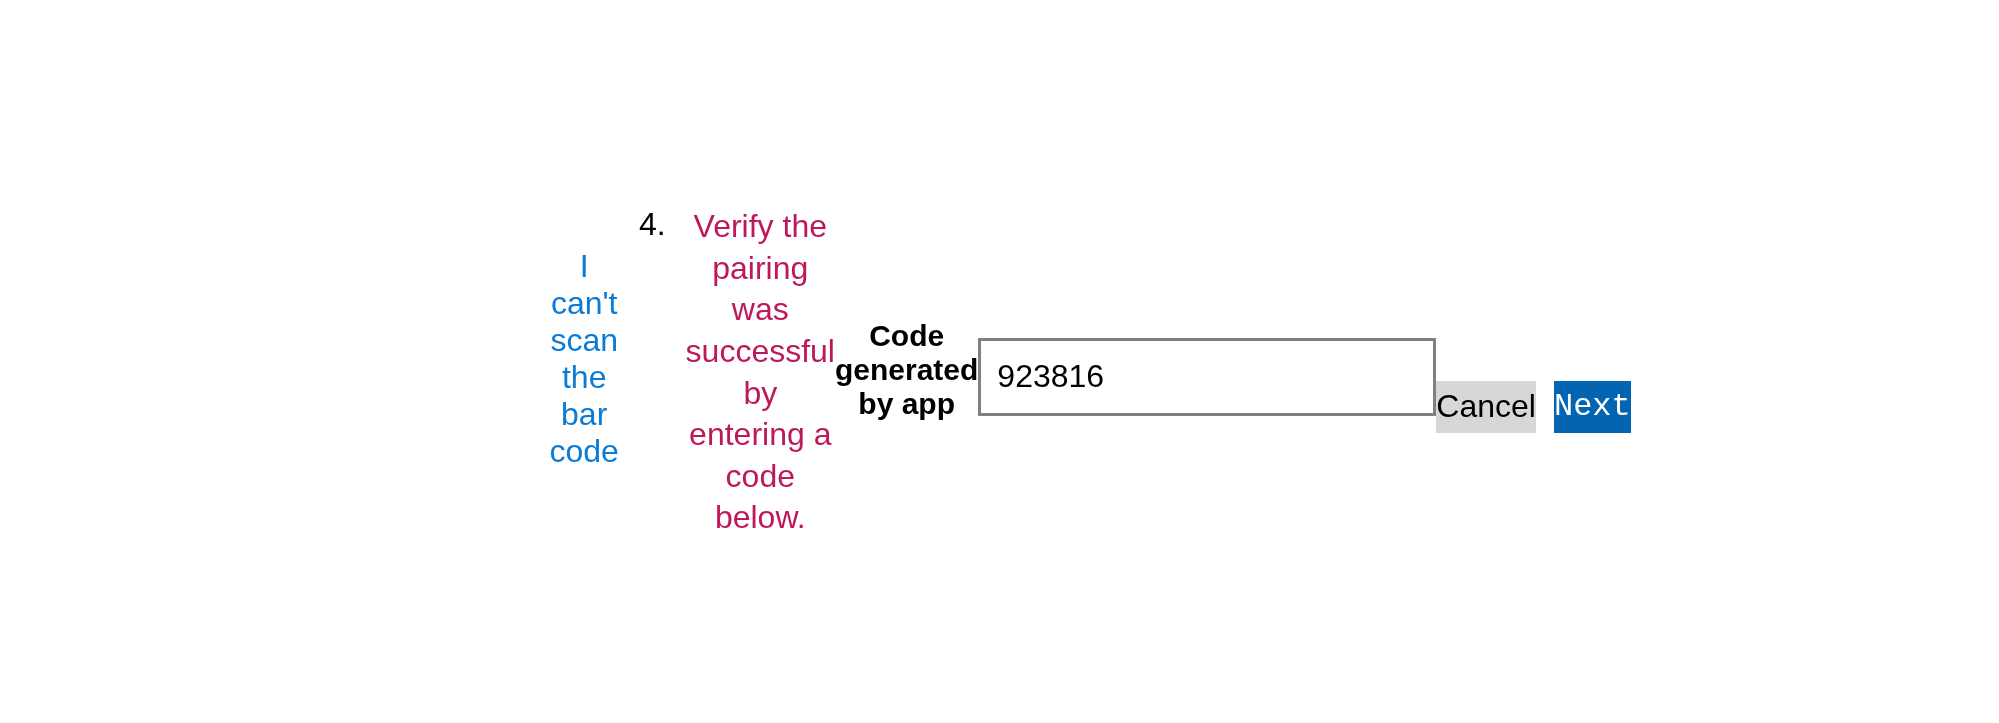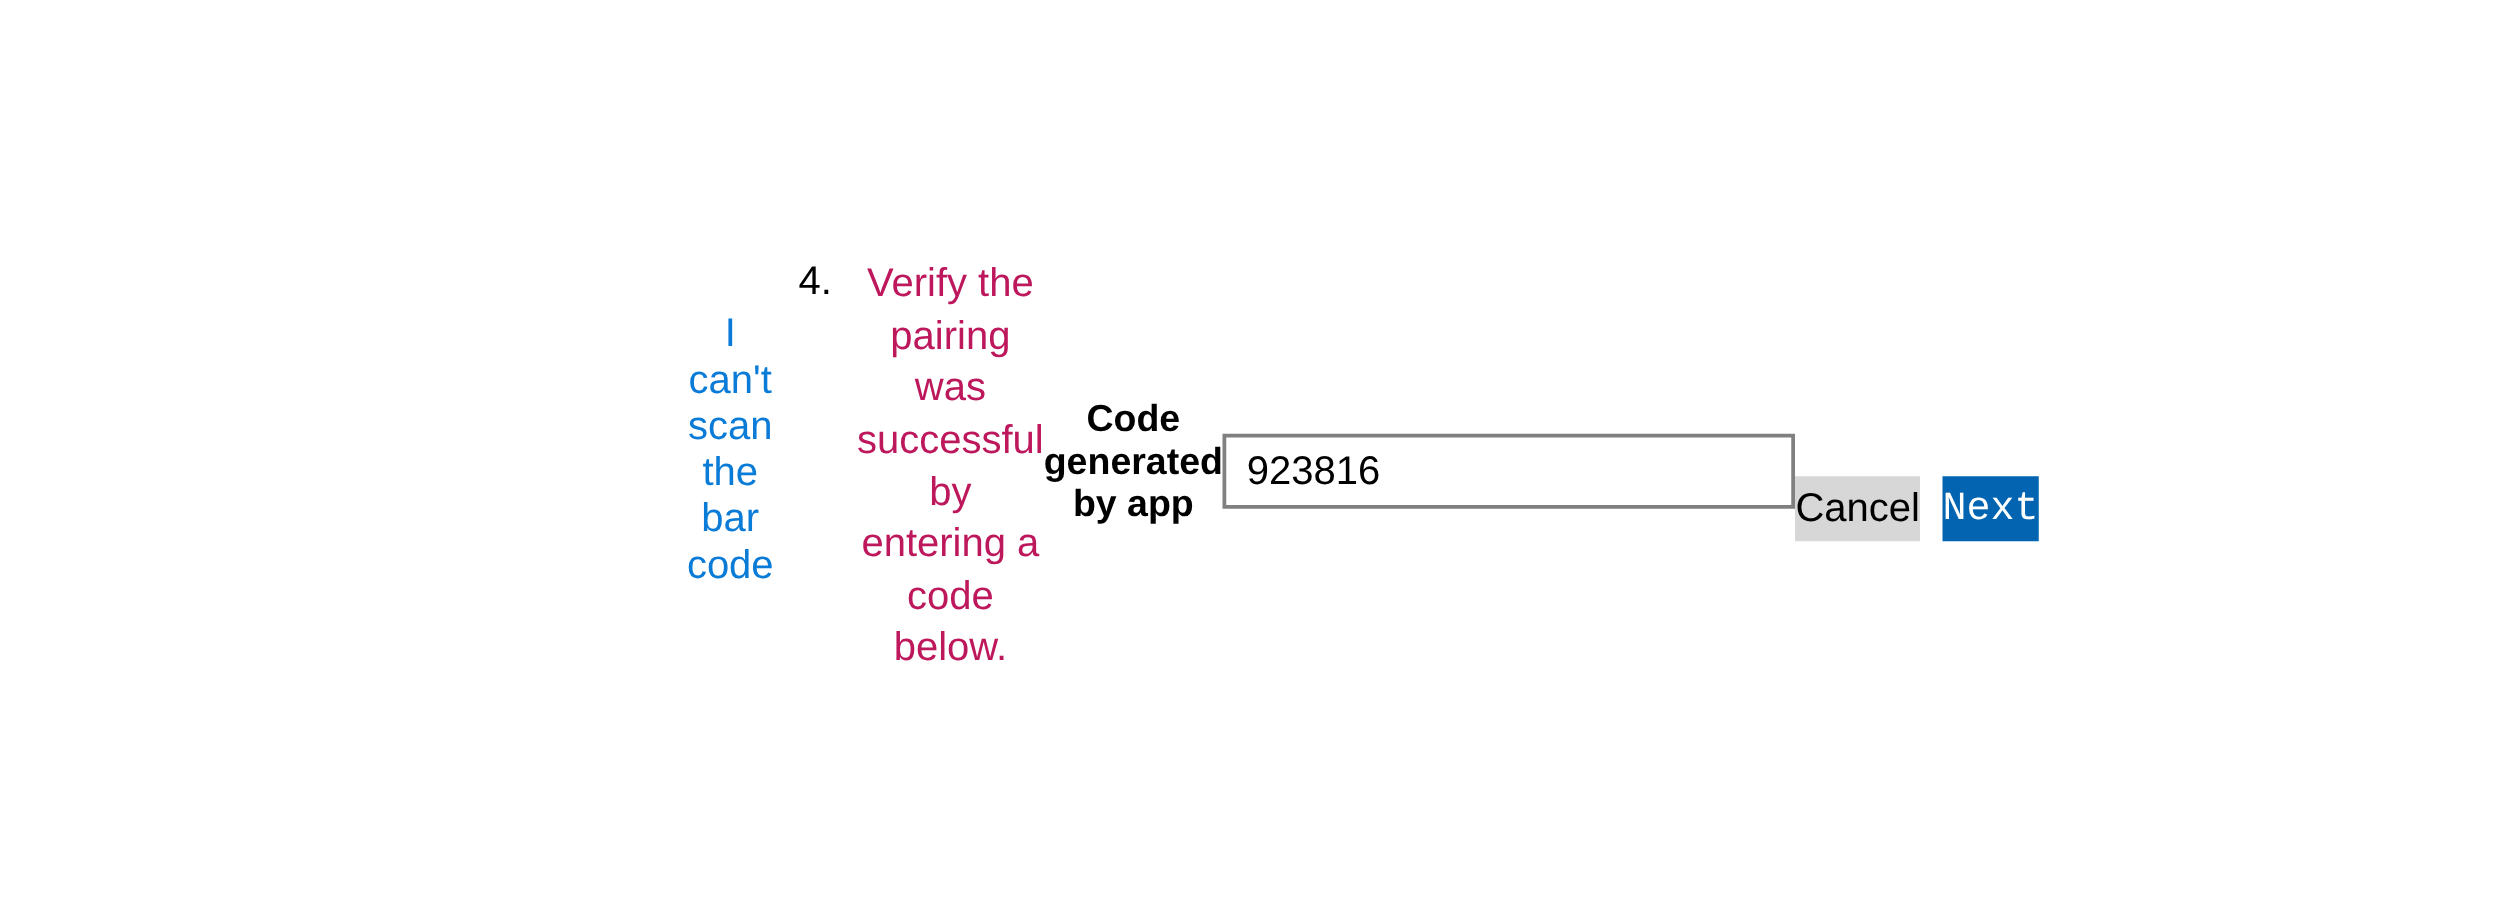--- a/index.html
+++ b/index.html
@@ -53,21 +53,21 @@
     .field-label {
       font-size: 30px;
       font-weight: 700;
       color: #000;
       text-align: center;
       margin-top: 6px;
       margin-bottom: 20px;
     }
     .input-field {
       width: 680px;
-      height: 60px;
+      height: 78px;
       border: 3px solid #808080;
       font-size: 32px;
       padding: 0 16px;
       color: #000;
       font-family: inherit;
       outline: none;
     }
     .button-row {
       display: flex;
       width: 830px;

